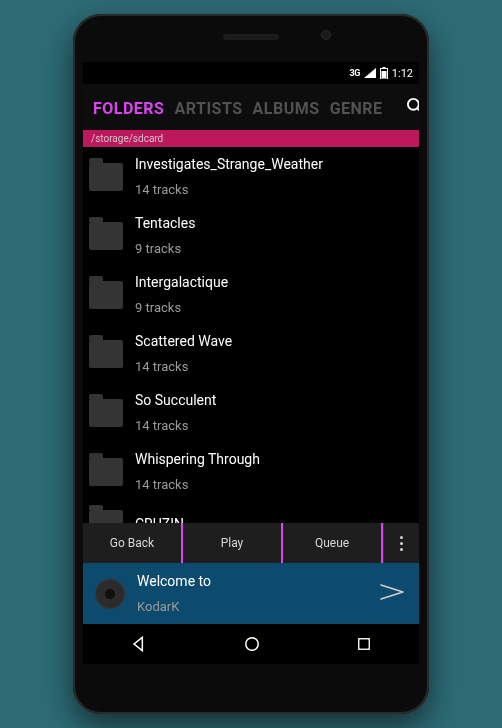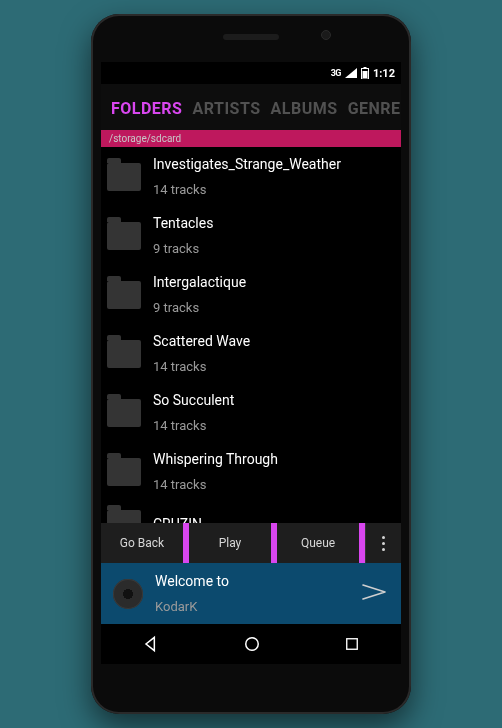--- a/index.html
+++ b/index.html
@@ -7,21 +7,21 @@
     width: 502px;
     height: 728px;
     background: #2d6b75;
     display: flex;
     align-items: center;
     justify-content: center;
     font-family: Roboto, "Helvetica Neue", Arial, sans-serif;
     overflow: hidden;
   }
   .phone {
-    width: 320px;
+    width: 356px;
     height: 700px;
     background: #0b0b0b;
     border-radius: 28px;
     box-shadow: 0 12px 30px rgba(0,0,0,.55), inset 0 0 0 2px #2a2a2a;
     padding: 48px 10px 50px 10px;
     position: relative;
     display: flex;
     flex-direction: column;
   }
   .speaker {
@@ -115,21 +115,21 @@
     display: flex;
     align-items: stretch;
     background: #1e1e1e;
     height: 40px;
     color: #d6d6d6;
     font-size: 12px;
   }
   .actions .abtn {
     flex: 1;
     display: flex; align-items: center; justify-content: center;
-    border-right: 6px solid #d946ef;
+    border-right: 2px solid #d946ef;
   }
   .actions .abtn:last-of-type { border-right: none; }
   .actions .overflow {
     width: 36px;
     display: flex; align-items: center; justify-content: center;
     border-left: 1px solid #333;
   }
   .dots { display: flex; flex-direction: column; gap: 3px; }
   .dots span { width: 3px; height: 3px; background: #d6d6d6; border-radius: 50%; }
   
@@ -171,21 +171,21 @@
             <path d="M0 10 L12 10 L12 0 Z" fill="#fff"></path>
           </svg>
       </span>
       <span class="battery-icon">
         <svg width="8" height="12" viewBox="0 0 8 12">
             <rect x="2.5" y="0" width="3" height="1.5" fill="#fff"></rect>
             <rect x="0.5" y="1.5" width="7" height="10.5" fill="none" stroke="#fff" stroke-width="1"></rect>
             <rect x="1.5" y="4" width="5" height="7" fill="#fff"></rect>
           </svg>
       </span>
-      <span style="font-weight:700;">1:12</span>
+      <span style="font-weight:400;">1:12</span>
     </div>
 
     <div class="tabs">
       <span class="tab" data-active="true">FOLDERS</span>
       <span class="tab">ARTISTS</span>
       <span class="tab">ALBUMS</span>
       <span class="tab">GENRE</span>
       <span class="spacer"></span>
       <span class="search-btn">
         <svg width="20" height="20" viewBox="0 0 24 24" fill="none" stroke="#fff" stroke-width="2.2">

